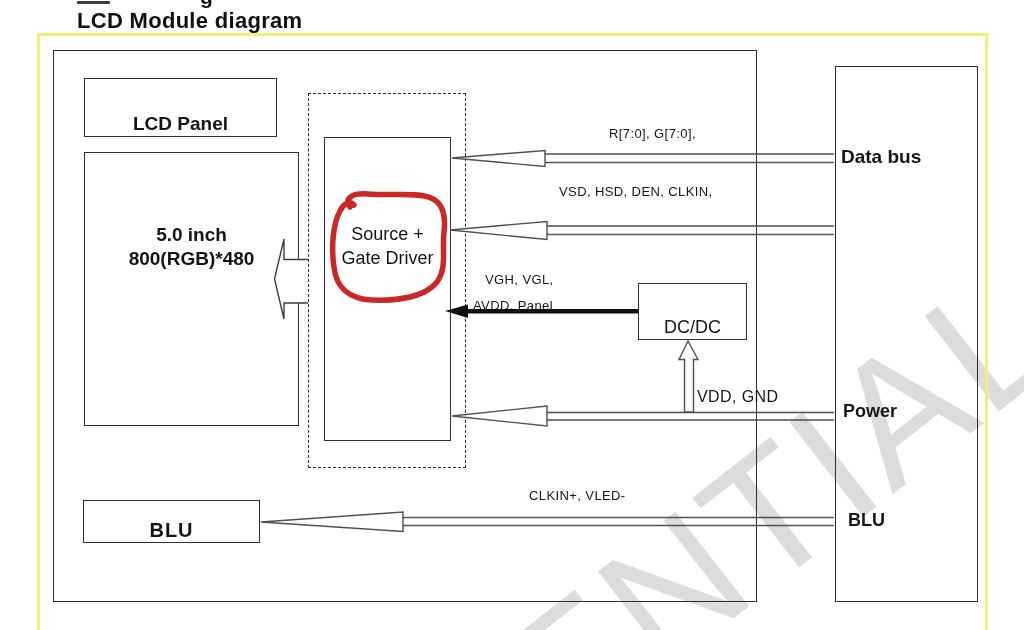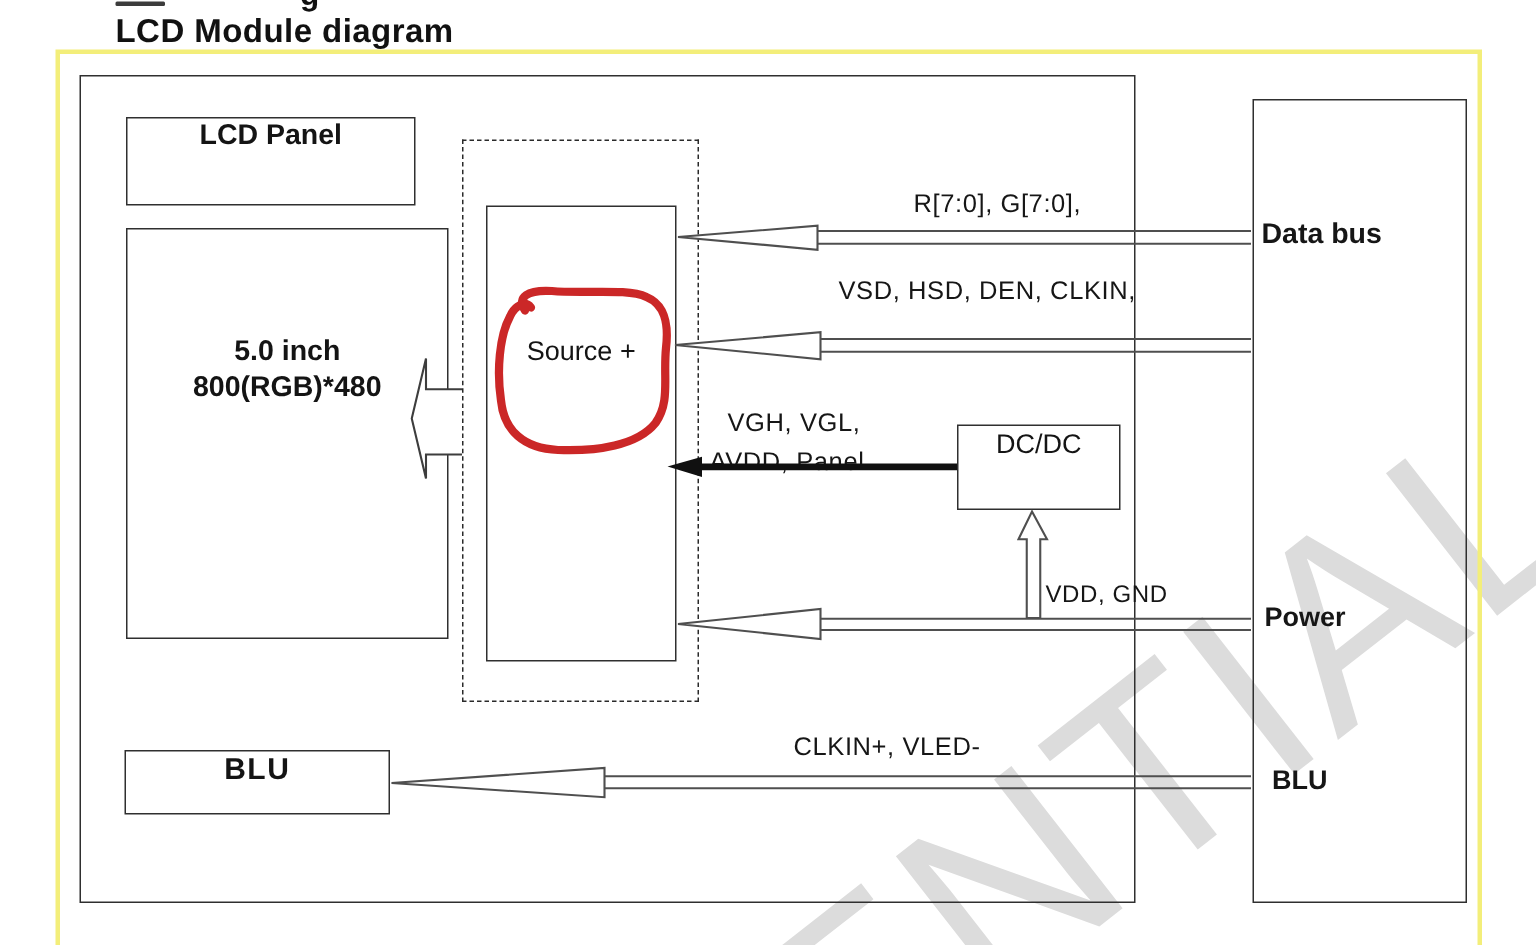--- a/index.html
+++ b/index.html
@@ -1,22 +1,22 @@
 <!DOCTYPE html>
 <html><head>
 <meta charset="utf-8">
 <style>
   html,body{margin:0;padding:0;background:#ffffff;}
   body{width:1024px;height:630px;position:relative;overflow:hidden;
        font-family:"Liberation Sans","DejaVu Sans",sans-serif;color:#111;}
   .abs{position:absolute;}
   .box{position:absolute;border:1.6px solid #2f2f2f;background:transparent;box-sizing:border-box;}
-  .lbl{position:absolute;font-size:17px;letter-spacing:0.4px;color:#161616;white-space:nowrap;z-index:3;}
+  .lbl{position:absolute;font-size:13px;letter-spacing:0.4px;color:#161616;white-space:nowrap;z-index:3;}
   .buslbl{position:absolute;font-size:18px;color:#161616;white-space:nowrap;z-index:3;font-weight:bold;}
-  .ctr{display:flex;align-items:flex-start;justify-content:center;text-align:center;}
+  .ctr{display:flex;align-items:flex-end;justify-content:center;text-align:center;}
   #watermark{position:absolute;left:1030px;top:310px;z-index:1;white-space:nowrap;
              font-size:175px;letter-spacing:4px;color:#dcdcdc;font-weight:400;
              transform:translate(-100%,-50%) rotate(-38deg);transform-origin:100% 50%;}
   #connectors{position:absolute;left:0;top:0;z-index:4;pointer-events:none;}
   .boxtext{font-size:18px;color:#141414;text-align:center;line-height:24px;}
   .boldtext{font-weight:bold;}
 </style>
 </head>
 <body>
 
@@ -42,20 +42,21 @@
     <div>5.0 inch</div>
     <div>800(RGB)*480</div>
   </div>
 </div>
 
 <div class="abs" style="left:308px;top:93px;width:158px;height:375px;border:1.3px dashed #2a2a2a;box-sizing:border-box;z-index:2;"></div>
 
 <div class="box" style="left:324px;top:137px;width:127px;height:304px;z-index:2;">
   <div class="boxtext" style="padding-top:84px;">
     <div>Source +</div>
+    <div>Gate Driver</div>
   </div>
 </div>
 
 <div class="box ctr" style="left:638px;top:283px;width:109px;height:57px;z-index:2;">
   <span class="boxtext">DC/DC</span>
 </div>
 
 <div class="box ctr" style="left:83px;top:500px;width:177px;height:43px;z-index:2;">
   <span class="boxtext boldtext" style="font-size:20px;letter-spacing:1px;">BLU</span>
 </div>

